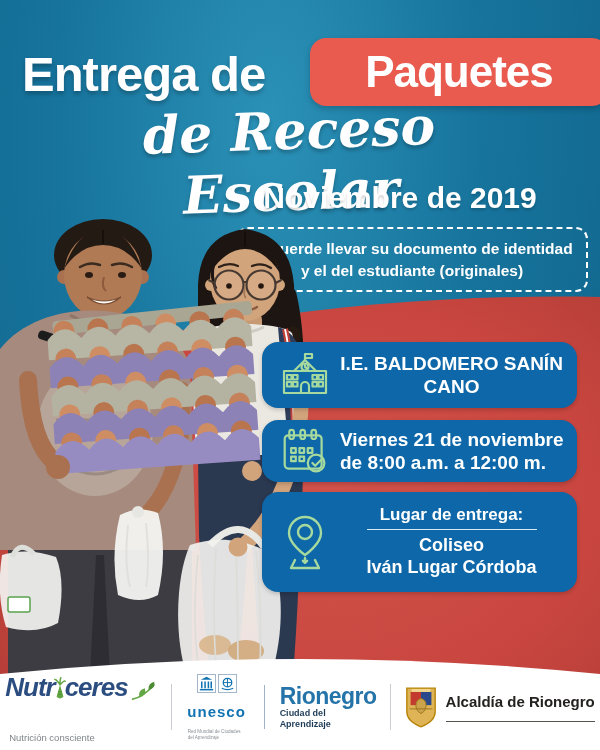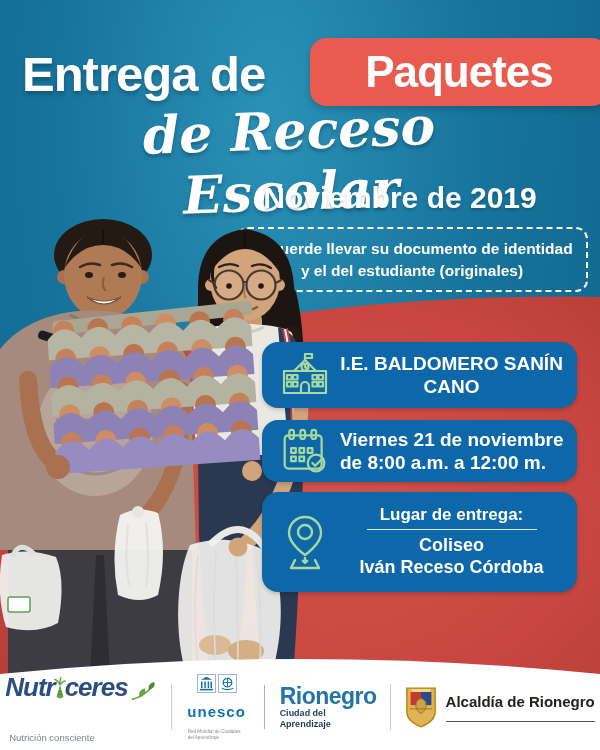--- a/index.html
+++ b/index.html
@@ -286,21 +286,21 @@
       <path d="M22,4 C31,4 38,11 38,20 C38,31 22,42 22,42 C22,42 6,31 6,20 C6,11 13,4 22,4 Z"></path>
       <circle cx="22" cy="19" r="7"></circle>
       <path d="M12,47 L8,55 H36 L32,47"></path>
       <path d="M22,45 v5 l-3,-3 m3,3 l3,-3" stroke-dasharray="3 2"></path>
     </svg>
   </div>
   <div class="txt">
     <span class="heading">Lugar de entrega:</span>
     <div class="hr"></div>
     <span>Coliseo</span><br>
-    <span>Iván Receso Córdoba</span>
+    <span>Iván Lugar Córdoba</span>
   </div>
 </div>
 
 <svg class="layer footer-curve" viewBox="0 0 600 750" width="600" height="750">
   <path d="M0,674 Q300,644 600,674 L600,750 L0,750 Z" fill="#ffffff"></path>
 </svg>
 
 <div class="footer-content">
   <div class="logo-nutriceres">
     <div class="nutri-word">

